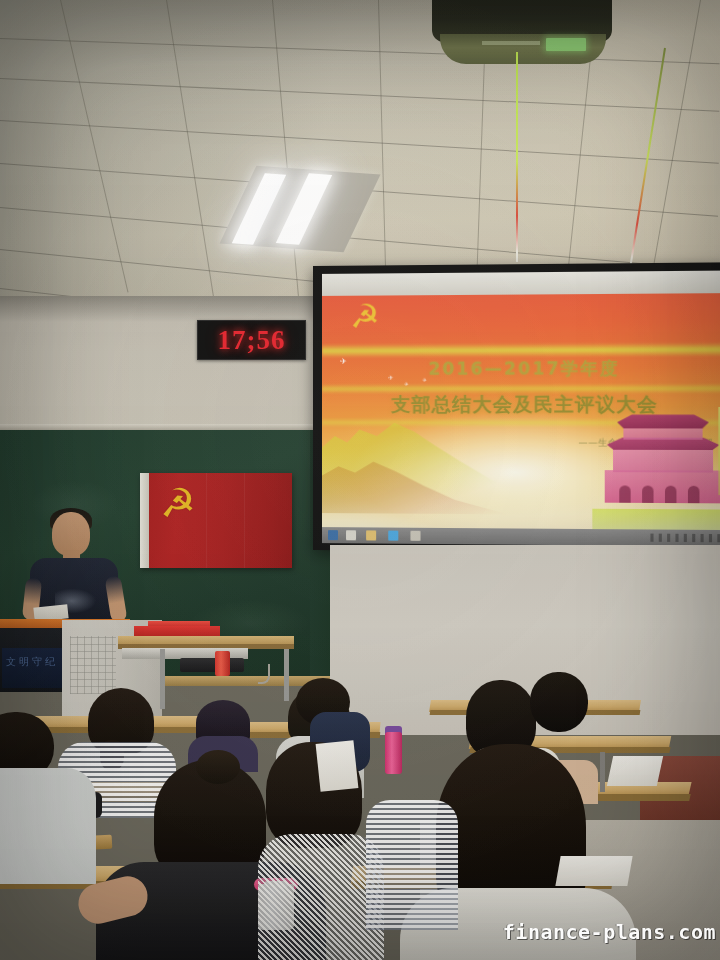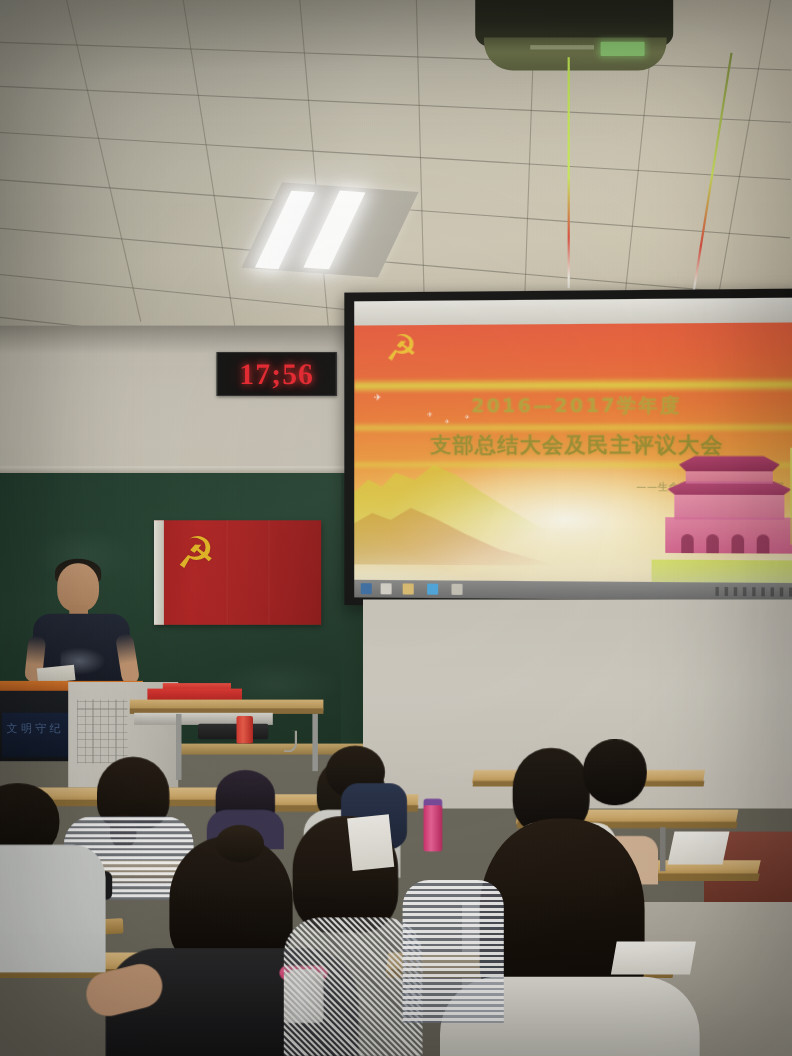--- a/index.html
+++ b/index.html
@@ -652,13 +652,14 @@
 
   <div class="torso stripe-shirt" style="left:366px;top:800px;width:92px;height:130px;border-radius:24px 24px 0 0;"></div>
 
   <div class="paper-sheet" style="left:318px;top:742px;width:38px;height:48px;transform:rotate(-6deg);"></div>
   <div class="paper-sheet" style="left:610px;top:756px;width:50px;height:30px;transform:skewX(-12deg);"></div>
   <div class="paper-sheet" style="left:558px;top:856px;width:72px;height:30px;transform:skewX(-10deg);"></div>
 
   <div class="grade"></div>
   <div class="vignette"></div>
 
+  <div class="watermark">finance-plans.com</div>
 </div>
 
 </body></html>

